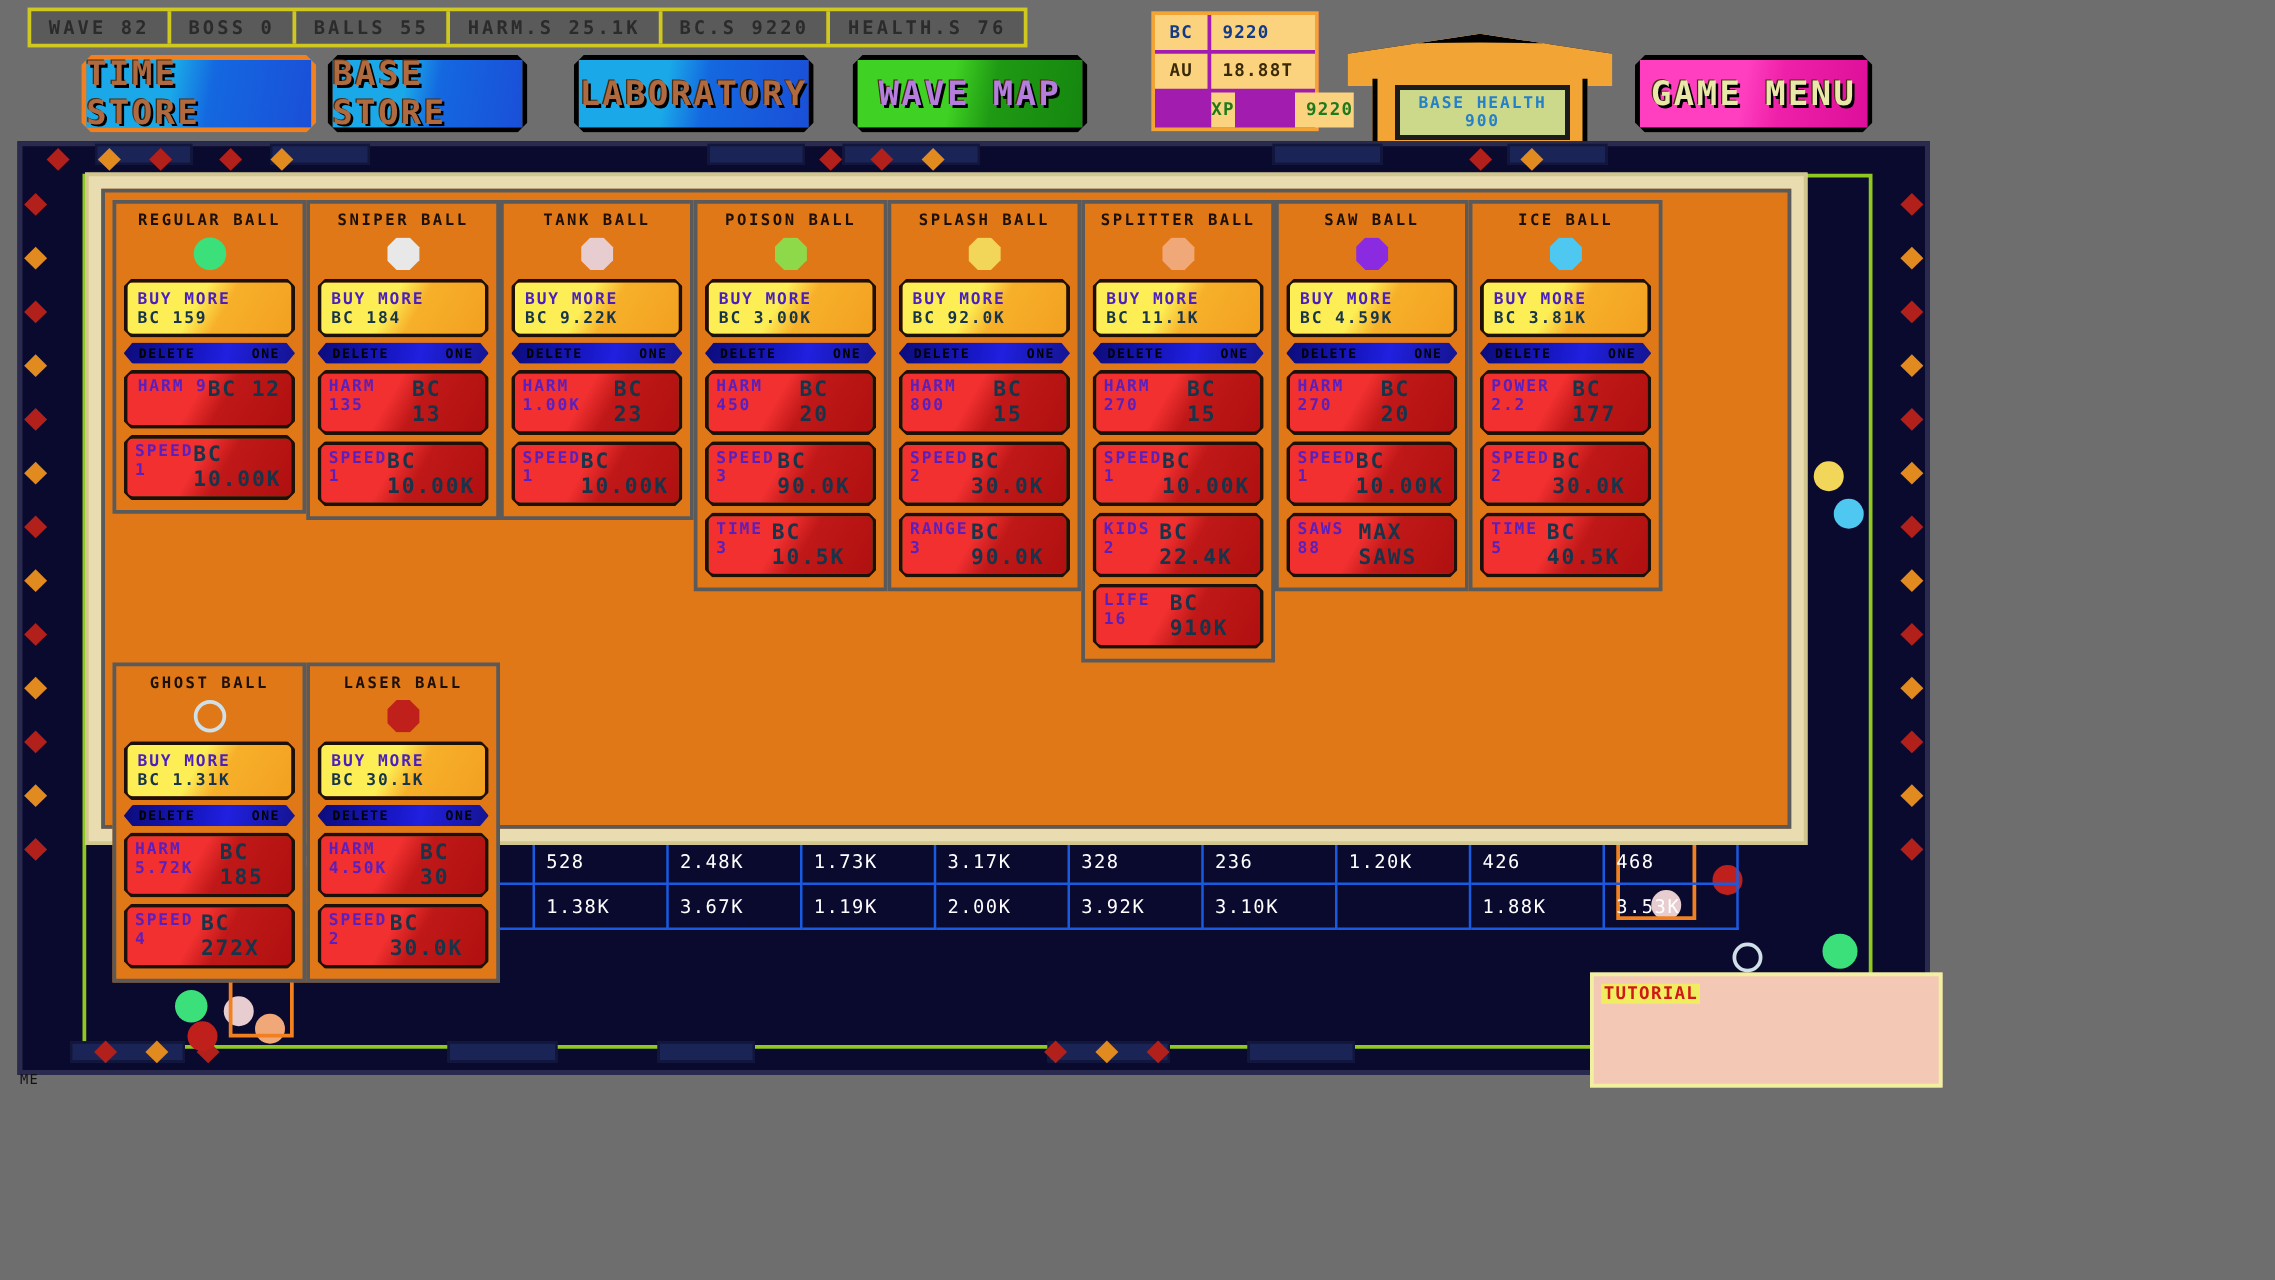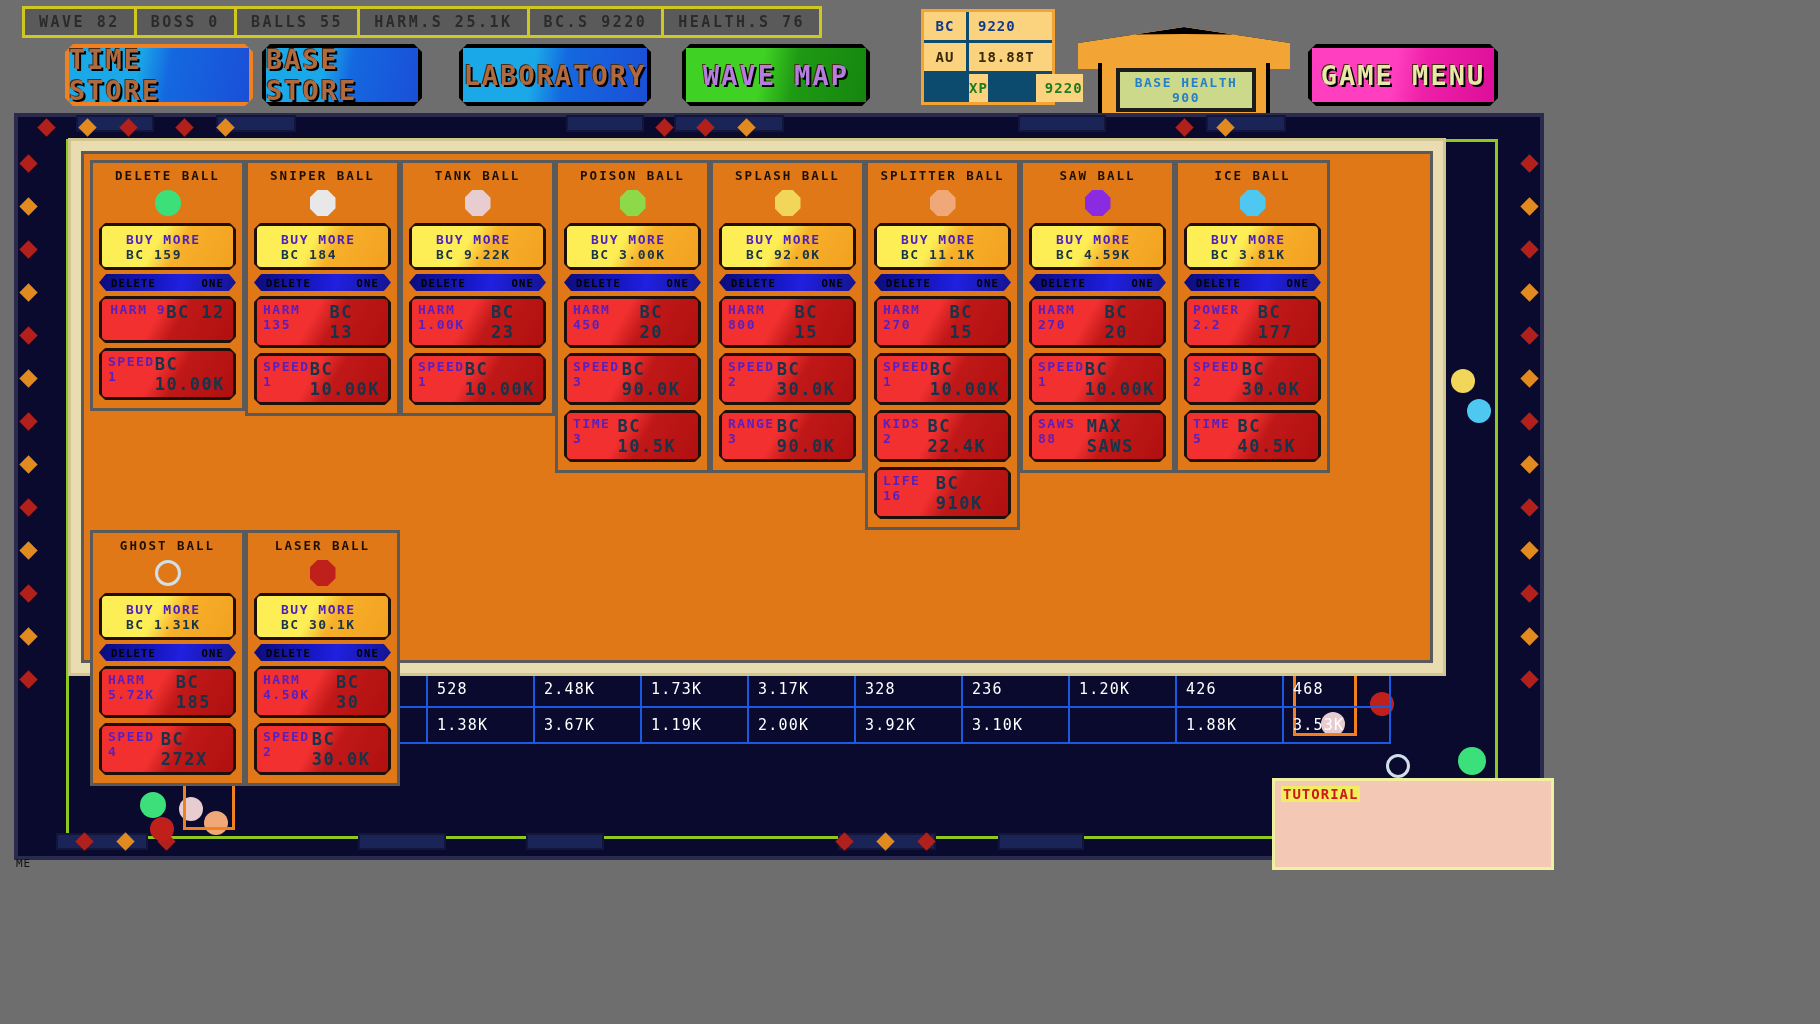--- a/index.html
+++ b/index.html
@@ -54,21 +54,21 @@
   }
   #btn-ball-store { left: 65px; width: 188px; border: 4px solid #f08020; }
   #btn-base-store { left: 262px; width: 160px; }
   #btn-laboratory { left: 459px; width: 192px; }
   #btn-wave-map   { left: 682px; width: 188px; }
   #btn-game-menu  { left: 1308px; width: 190px; }
 
   
   #resource-panel {
     position: absolute; left: 921px; top: 9px;
-    width: 134px; background: #0c4a6e;
+    width: 134px; background: #a21caf;
     border: 3px solid #f2a434;
     display: flex; flex-direction: column; gap: 3px;
   }
   .res-row { display: flex; height: 28px; gap: 3px; }
   .res-key {
     width: 42px; background: #fbd27e;
     display: flex; align-items: center; justify-content: center;
     font-size: 14px; font-weight: bold; letter-spacing: 1px;
   }
   .res-val {
@@ -163,21 +163,21 @@
   }
   .card-icon-wrap { height: 32px; display: flex; align-items: center; justify-content: center; margin-bottom: 4px; }
   .ball-icon { width: 26px; height: 26px; }
   .oct {
     clip-path: polygon(30% 0, 70% 0, 100% 30%, 100% 70%, 70% 100%, 30% 100%, 0 70%, 0 30%);
   }
   .buy-btn {
     width: 100%; min-height: 47px;
     background: linear-gradient(120deg, #fdee55 0%, #fdee55 42%, #f7b02a 58%, #f2a020 100%);
     border: 3px solid #1c1008; border-radius: 7px;
-    padding: 3px 24px;
+    padding: 3px 8px;
     display: flex; flex-direction: column; justify-content: center;
     cursor: pointer;
     clip-path: polygon(6px 0, calc(100% - 6px) 0, 100% 6px, 100% calc(100% - 6px), calc(100% - 6px) 100%, 6px 100%, 0 calc(100% - 6px), 0 6px);
   }
   .buy-label { font-size: 13px; font-weight: bold; letter-spacing: 1.5px; color: #4a1fbf; }
   .buy-cost  { font-size: 13px; font-weight: bold; letter-spacing: 1.5px; color: #16344a; }
   .delete-btn {
     width: 100%; height: 17px; margin-top: 4px;
     background: linear-gradient(100deg, #0c0c7a 0%, #1818c8 45%, #2020e0 60%, #141490 100%);
     border-radius: 8px;
@@ -403,21 +403,21 @@
         <td></td>
         <td>1.88K</td>
         <td>3.53K</td>
       </tr>
     </tbody>
 </table>
 
 <div id="ball-store">
   <div id="ball-store-inner">
       <div class="ball-card">
-        <div class="card-title">DELETE BALL</div>
+        <div class="card-title">REGULAR BALL</div>
         <div class="card-icon-wrap">
           <div class="ball-icon" style="border-radius: 50%; background: rgb(60, 224, 122);"></div>
         </div>
         <div class="buy-btn">
           <div class="buy-label">BUY MORE</div>
           <div class="buy-cost">BC 159</div>
         </div>
         <div class="delete-btn">
           <span>DELETE</span>
           <span>ONE</span>

